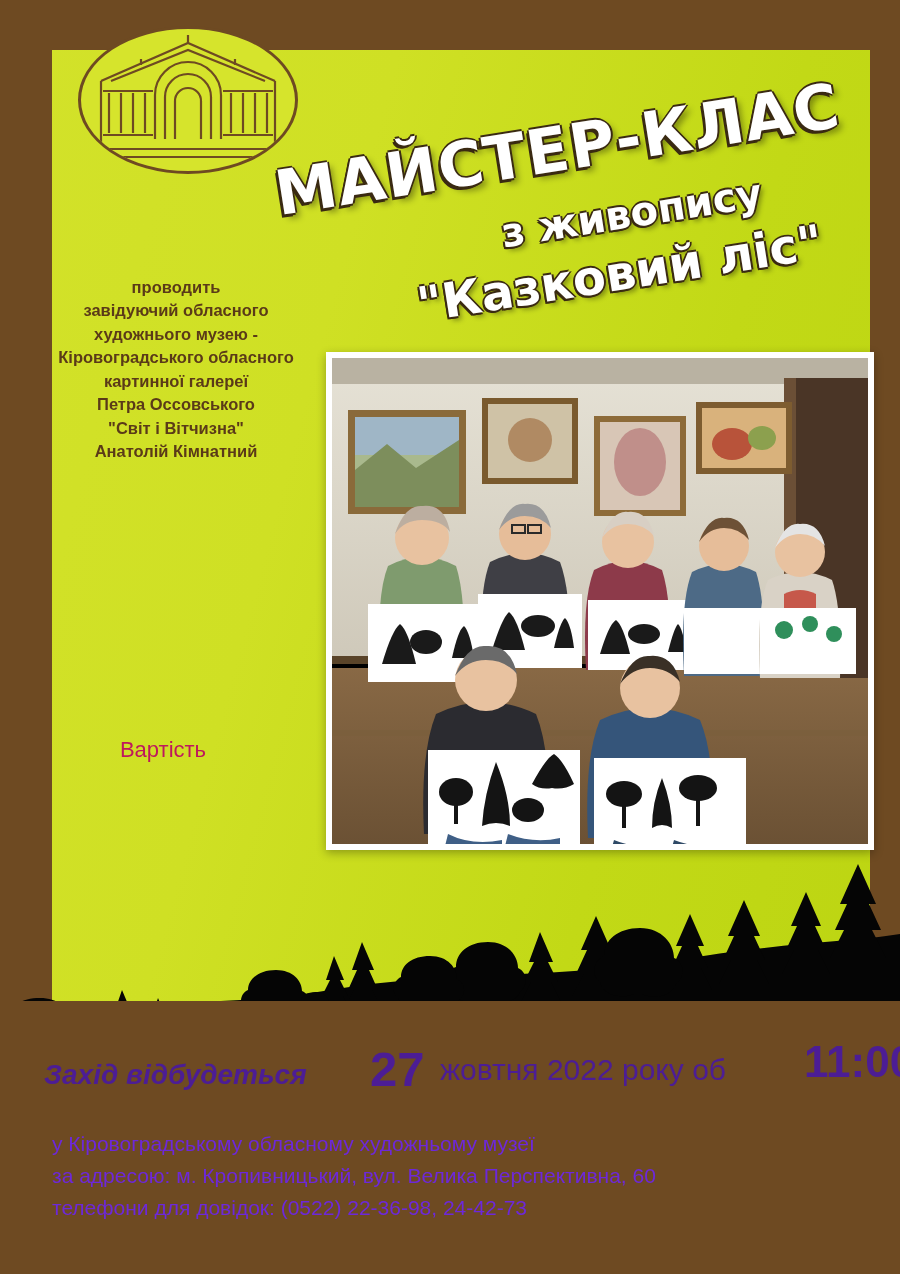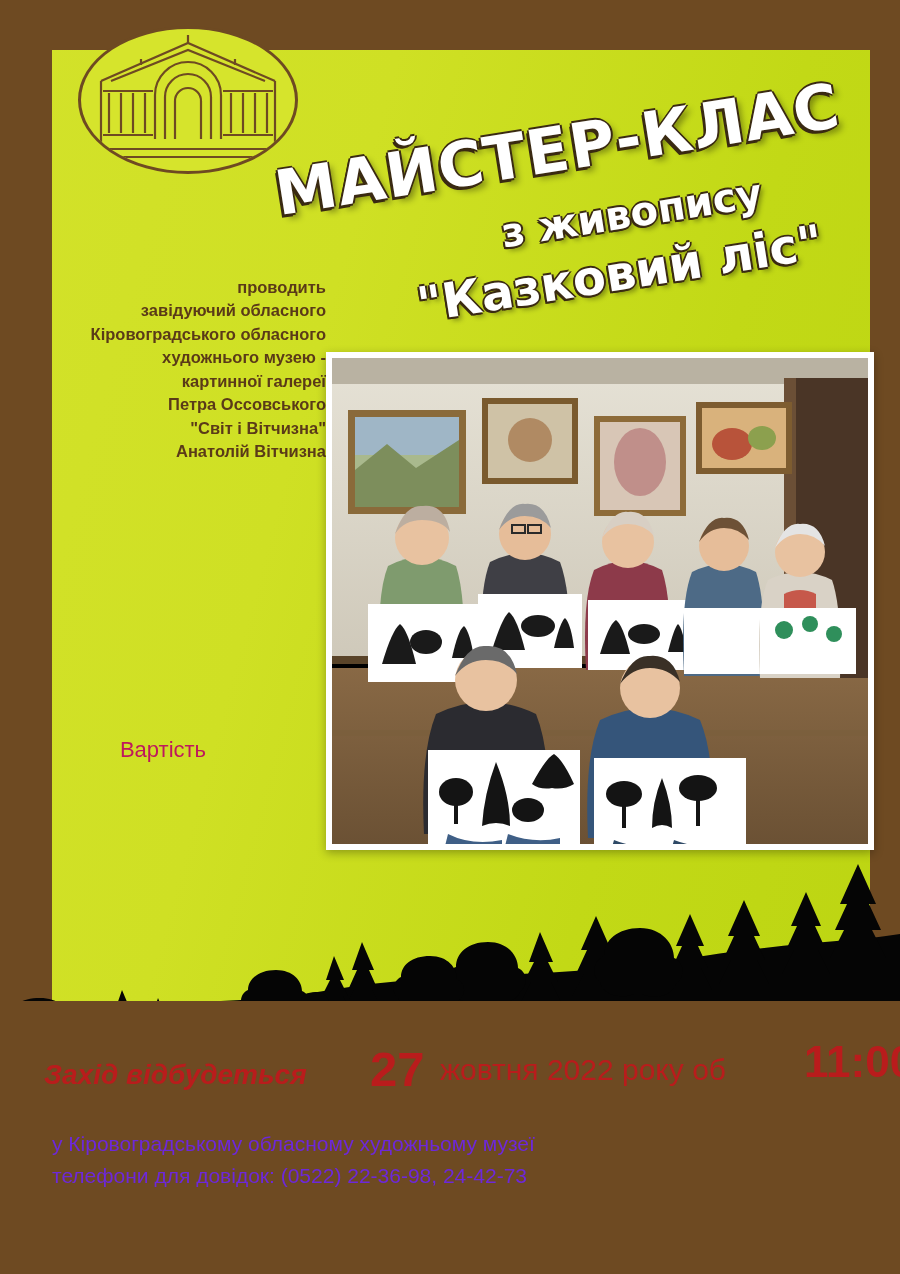--- a/index.html
+++ b/index.html
@@ -134,21 +134,21 @@
   
   .presenter {
     position: absolute;
     left: 26px;
     top: 276px;
     width: 300px;
     color: #5a3a18;
     font-size: 16.5px;
     font-weight: bold;
     line-height: 1.42;
-    text-align: right;
+    text-align: center;
     font-family: "Liberation Sans", sans-serif;
   }
   .presenter .ln { display: block; white-space: nowrap; }
 
   
   .price {
     position: absolute;
     left: 48px;
     top: 735px;
     width: 230px;
@@ -185,21 +185,21 @@
     pointer-events: none;
   }
 
   
   .date-line {
     position: absolute;
     left: 40px;
     top: 1035px;
     width: 850px;
     height: 60px;
-    color: #b91c1c;
+    color: #4c1d95;
   }
   .date-pre {
     position: absolute;
     left: 4px;
     top: 24px;
     font-size: 28px;
     font-weight: bold;
     font-style: italic;
     font-family: "Liberation Sans", sans-serif;
   }
@@ -278,26 +278,26 @@
 
   <div class="headline-wrap">
     <div class="title-main">МАЙСТЕР-КЛАС</div>
     <div class="title-sub1">з живопису</div>
     <div class="title-sub2">"Казковий ліс"</div>
   </div>
 
   <div class="presenter">
     <span class="ln">проводить</span>
     <span class="ln">завідуючий обласного</span>
+    <span class="ln">художнього музею -</span>
     <span class="ln">Кіровоградського обласного</span>
-    <span class="ln">художнього музею -</span>
     <span class="ln">картинної галереї</span>
     <span class="ln">Петра Оссовського</span>
     <span class="ln">"Світ і Вітчизна"</span>
-    <span class="ln">Анатолій Вітчизна</span>
+    <span class="ln">Анатолій Кімнатний</span>
   </div>
 
   <div class="price">
     <span class="ln">Вартість</span>
   </div>
 
   <div class="photo">
     <svg width="536" height="486" viewBox="0 0 536 486">
       <defs>
         <linearGradient id="wallg" x1="0" y1="0" x2="0" y2="1">
@@ -472,16 +472,17 @@
 
   <div class="date-line">
     <span class="date-pre">Захід відбудеться</span>
     <span class="date-big">27</span>
     <span class="date-mid">жовтня 2022 року об</span>
     <span class="date-time">11:00</span>
   </div>
 
   <div class="address">
     <span class="ln">у Кіровоградському обласному художньому музеї</span>
+    <span class="ln">за адресою: м. Кропивницький, вул. Велика Перспективна, 60</span>
     <span class="ln">телефони для довідок: (0522) 22-36-98, 24-42-73</span>
   </div>
 
 </div>
 
 </body></html>

